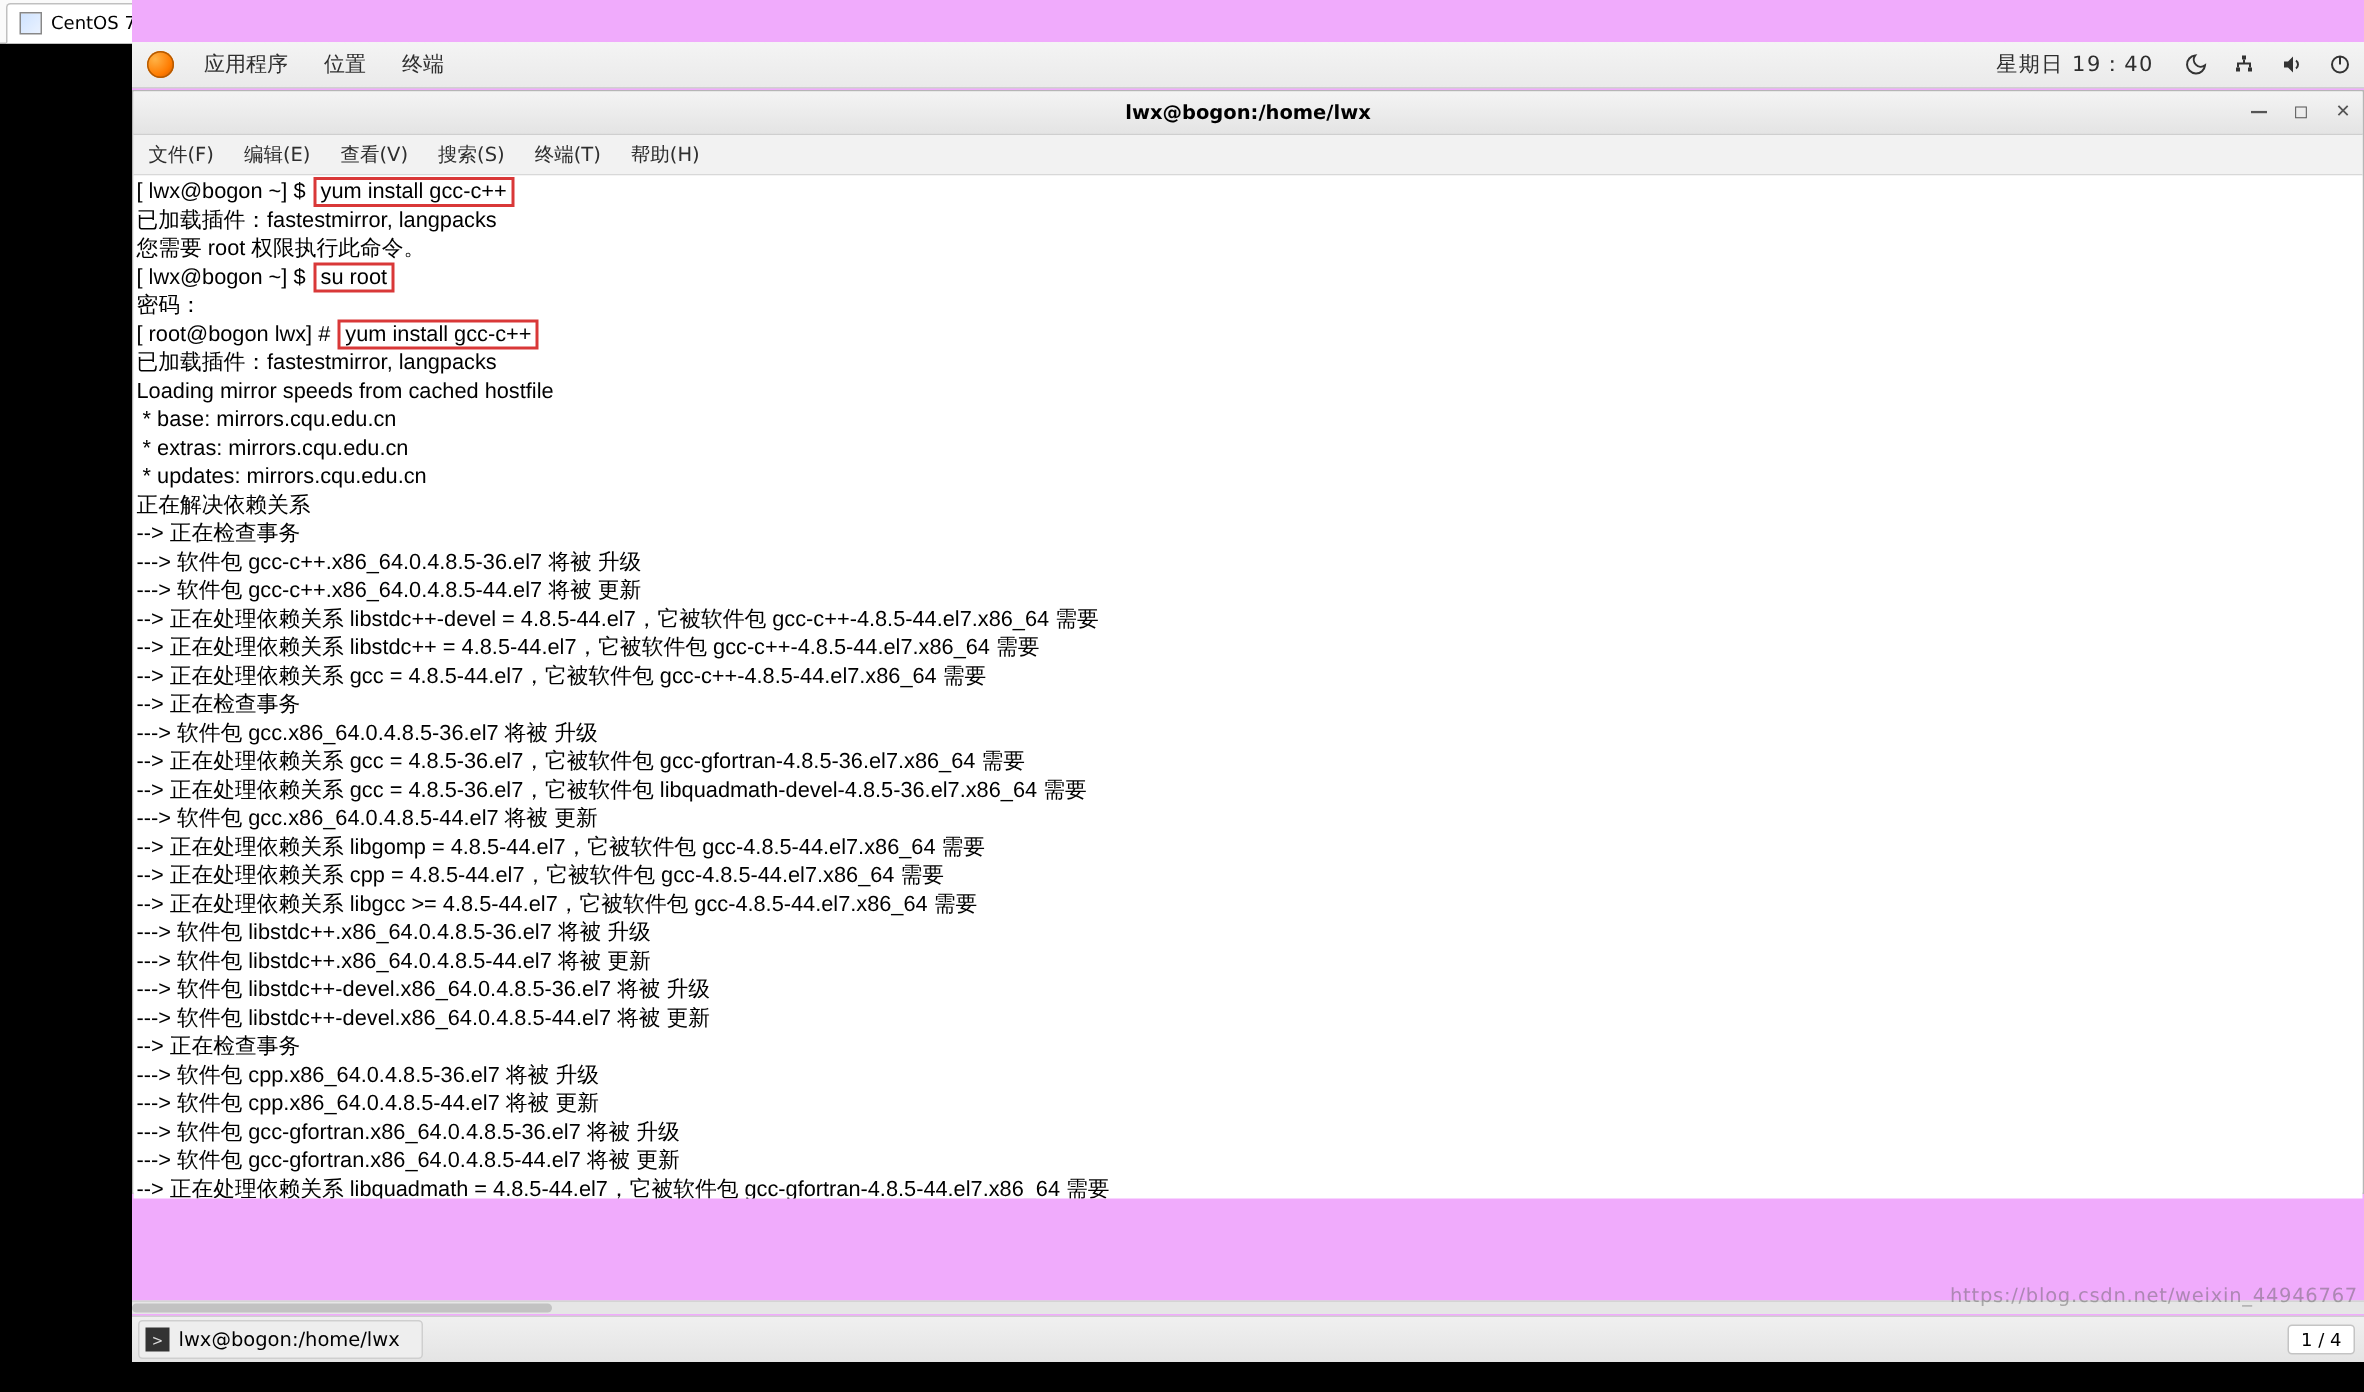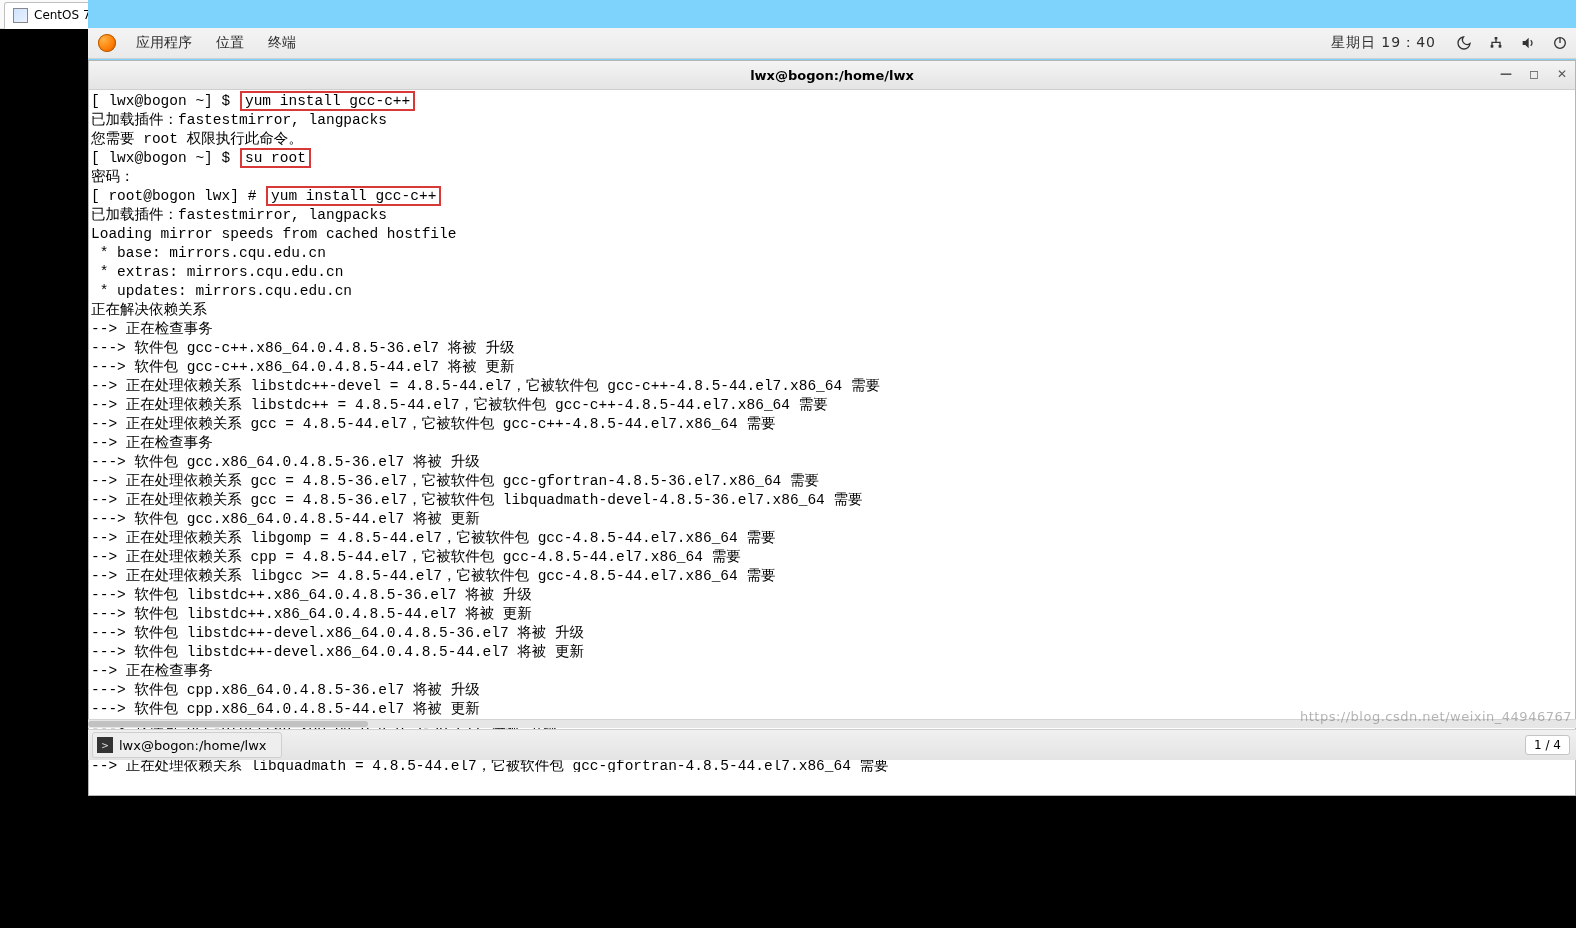--- a/index.html
+++ b/index.html
@@ -17,22 +17,22 @@
     top: 0;
     width: 88px;
     height: 928px;
     background: #000;
   }
   .desktop {
     position: absolute;
     left: 88px;
     top: 0;
     width: 1488px;
-    height: 760px;
-    background: #7dd3fc;
+    height: 908px;
+    background: #f0abfc;
   }
   
   .vm-tabbar {
     position: absolute;
     left: 0;
     top: 0;
     width: 1576px;
     height: 28px;
     background: #fafafa;
     border-bottom: 1px solid #ddd;
@@ -156,21 +156,21 @@
     font-size: 13px;
     color: #2e2e2e;
   }
   .win-menubar .menu-item {
     padding: 0 10px;
     height: 26px;
     display: flex;
     align-items: center;
   }
   .terminal-body {
-    font-family: Liberation Mono, monospace;
+    font-family: Liberation Sans, sans-serif;
     font-size: 14.5px;
     line-height: 19px;
     color: #000;
     background: #fff;
     padding: 2px 2px;
     height: calc(100% - 56px);
     overflow: hidden;
     white-space: pre;
   }
   .hl {
@@ -309,20 +309,40 @@
   </div>
 
   <div class="terminal-window">
     <div class="win-titlebar">
       <span>lwx@bogon:/home/lwx</span>
       <div class="win-controls">
         <span>—</span>
         <span>◻</span>
         <span>✕</span>
       </div>
+    </div>
+    <div class="win-menubar">
+      <div class="menu-item">
+          <span>文件(F)</span>
+        </div>
+      <div class="menu-item">
+          <span>编辑(E)</span>
+        </div>
+      <div class="menu-item">
+          <span>查看(V)</span>
+        </div>
+      <div class="menu-item">
+          <span>搜索(S)</span>
+        </div>
+      <div class="menu-item">
+          <span>终端(T)</span>
+        </div>
+      <div class="menu-item">
+          <span>帮助(H)</span>
+        </div>
     </div>
     <div class="terminal-body"><span><span>[ lwx@bogon ~] $ </span><span class="hl">yum install gcc-c++</span></span>
 <span>已加载插件：fastestmirror, langpacks</span>
 <span>您需要 root 权限执行此命令。</span>
 <span><span>[ lwx@bogon ~] $ </span><span class="hl">su root</span></span>
 <span>密码：</span>
 <span><span>[ root@bogon lwx] # </span><span class="hl">yum install gcc-c++</span></span>
 <span>已加载插件：fastestmirror, langpacks</span>
 <span>Loading mirror speeds from cached hostfile</span>
 <span> * base: mirrors.cqu.edu.cn</span>

